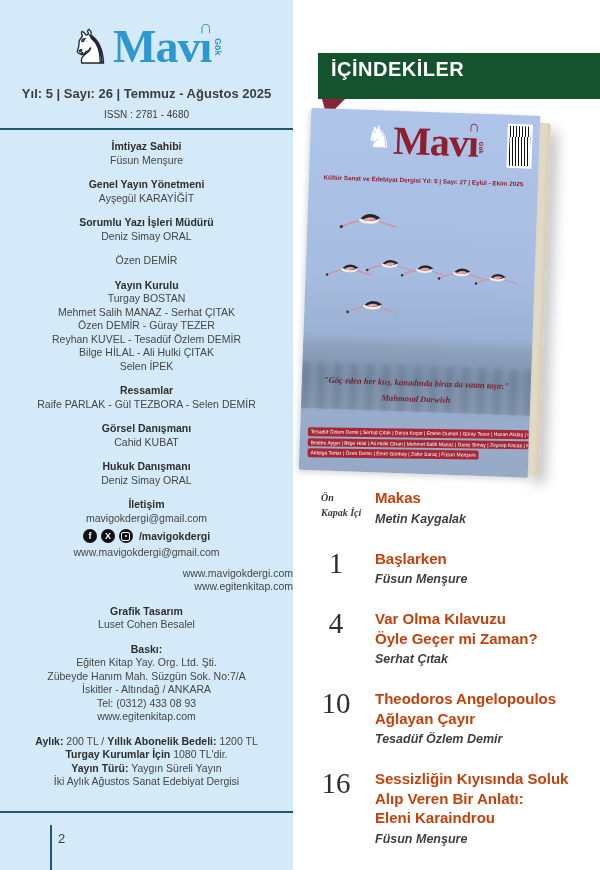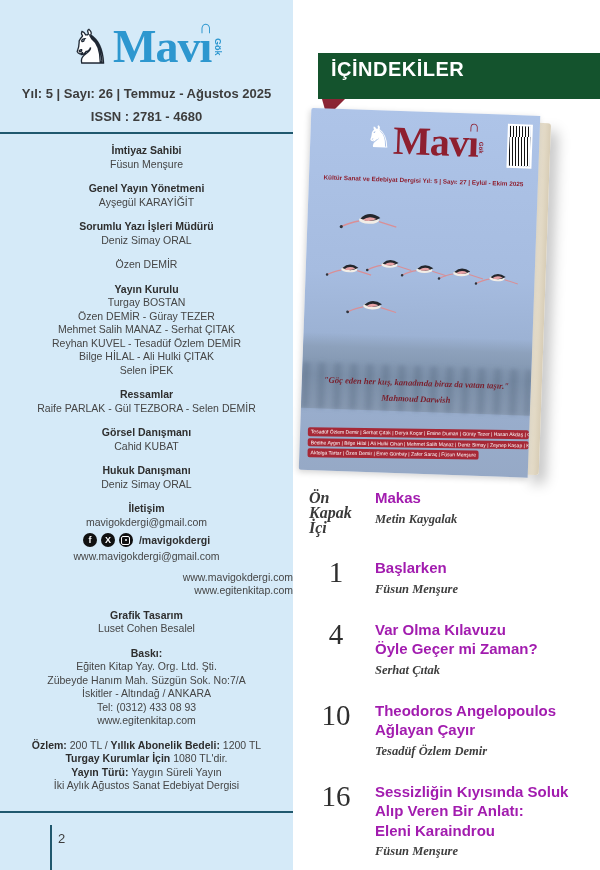--- a/index.html
+++ b/index.html
@@ -8,21 +8,21 @@
 
   
   .left{position:absolute;left:0;top:0;width:293px;height:870px;background:#d5eaf8;text-align:center;overflow:hidden;}
   .logo-row{display:flex;align-items:center;justify-content:center;padding-top:14px;height:66px;}
   .horse-glyph{font-size:46px;line-height:1;color:#ffffff;-webkit-text-stroke:1.3px #1e2733;text-shadow:0 0 1px #1e2733;margin-right:2px;}
   .logo-word{font-family:"Liberation Serif",serif;font-weight:bold;font-size:46px;color:#2d97cf;line-height:1;letter-spacing:-1px;}
   .iwrap{position:relative;display:inline-block;}
   .shoe{position:absolute;top:-0.30em;left:50%;transform:translateX(-50%);font-size:0.40em;font-weight:bold;}
   .gok-vert{writing-mode:vertical-rl;font-size:9px;font-weight:bold;color:#2d97cf;letter-spacing:0;margin-left:2px;display:inline-block;height:30px;vertical-align:bottom;}
   .issue-line{font-size:13px;font-weight:bold;color:#3d3d3d;margin-top:6px;}
-  .issn-line{font-size:13px;font-weight:bold;color:#3d3d3d;margin-top:8px;}
+  .issn-line{font-size:10px;font-weight:normal;color:#3d3d3d;margin-top:8px;}
   .rule{height:2px;background:#20586e;border:none;margin:8px 0 10px 0;}
   .section{margin-bottom:11px;}
   .heading{font-size:10.5px;font-weight:bold;color:#2e2e2e;line-height:13.5px;}
   .row{font-size:10.5px;color:#454545;line-height:13.5px;}
   .row .b{font-weight:bold;color:#2e2e2e;}
   .group{margin-top:0;}
   .group + .group{margin-top:7px;text-align:right;}
   .social-row{display:flex;align-items:center;justify-content:center;gap:4px;margin:4px 0 3px 0;}
   .sicon{width:14px;height:14px;border-radius:50%;background:#111;color:#fff;font-size:9px;font-weight:bold;display:inline-flex;align-items:center;justify-content:center;line-height:1;}
   .igbox{width:7px;height:7px;border:1.2px solid #fff;border-radius:2px;position:relative;display:block;}
@@ -53,23 +53,23 @@
   .horizon::after{content:"";position:absolute;left:0;right:0;bottom:0;height:46px;background:repeating-linear-gradient(90deg,rgba(52,70,94,0.22) 0 7px,rgba(52,70,94,0.05) 7px 16px);filter:blur(2px);}
   .quote{position:absolute;left:0;right:0;bottom:86px;text-align:center;font-family:"Liberation Serif",serif;font-style:italic;font-weight:bold;font-size:8.6px;color:#7a1e2b;}
   .quote-author{position:absolute;left:0;right:0;bottom:70px;text-align:center;font-family:"Liberation Serif",serif;font-style:italic;font-weight:bold;font-size:8.6px;color:#7a1e2b;}
   .strips{position:absolute;left:8px;right:6px;bottom:14px;transform:rotate(-1.2deg);}
   .strip{display:block;width:fit-content;background:#a62836;color:#ffffff;font-size:5px;line-height:6.5px;padding:1px 3px;border-radius:2px;margin-bottom:2px;white-space:nowrap;overflow:hidden;max-width:100%;}
 
   
   .toc{position:absolute;top:487px;left:16px;right:8px;}
   .toc-item{display:grid;grid-template-columns:54px 1fr;column-gap:12px;margin-bottom:22px;}
   .toc-num{font-family:"Liberation Serif",serif;font-size:29px;line-height:30px;color:#2e2e2e;text-align:center;}
-  .toc-label-text{font-family:"Liberation Serif",serif;font-style:italic;font-weight:bold;font-size:16px;line-height:15px;color:#3a3a3a;text-align:left;padding-top:3px;}
-  .toc-title{font-weight:bold;font-size:15px;line-height:19.5px;color:#a21caf;white-space:pre-line;padding-top:1px;}
-  .toc-author{font-family:Liberation Serif, serif;font-style:italic;font-weight:bold;font-size:12.5px;color:#3e3e3e;margin-top:4px;}
+  .toc-label-text{font-family:"Liberation Serif",serif;font-style:italic;font-weight:bold;font-size:10px;line-height:15px;color:#3a3a3a;text-align:left;padding-top:3px;margin-left:12px;}
+  .toc-title{font-weight:bold;font-size:15px;line-height:19.5px;color:#c2410c;white-space:pre-line;padding-top:1px;}
+  .toc-author{font-family:Liberation Sans, sans-serif;font-style:italic;font-weight:bold;font-size:12.5px;color:#3e3e3e;margin-top:4px;}
 </style>
 </head>
 <body>
 
 <div class="page">
 
   <aside class="left">
     <div class="logo-row">
       <span class="horse-glyph">♞</span>
       <span class="logo-word"><span>Mav</span><span class="iwrap"><span class="shoe">∩</span><span>ı</span></span></span>
@@ -99,22 +99,22 @@
         </div>
         <div class="section">
           <div class="group">
             <div class="row">Özen DEMİR</div>
           </div>
         </div>
         <div class="section">
           <div class="heading">Yayın Kurulu</div>
           <div class="group">
             <div class="row">Turgay BOSTAN</div>
+            <div class="row">Mehmet Salih MANAZ - Serhat ÇITAK</div>
             <div class="row">Özen DEMİR - Güray TEZER</div>
-            <div class="row">Mehmet Salih MANAZ - Serhat ÇITAK</div>
             <div class="row">Reyhan KUVEL - Tesadüf Özlem DEMİR</div>
             <div class="row">Bilge HİLAL -  Ali Hulki ÇITAK</div>
             <div class="row">Selen İPEK</div>
           </div>
         </div>
         <div class="section">
           <div class="heading">Ressamlar</div>
           <div class="group">
             <div class="row">Raife PARLAK - Gül TEZBORA - Selen DEMİR</div>
           </div>
@@ -163,21 +163,21 @@
           <div class="group">
             <div class="row">Eğiten Kitap Yay. Org. Ltd. Şti.</div>
             <div class="row">Zübeyde Hanım Mah. Süzgün Sok. No:7/A</div>
             <div class="row">İskitler -  Altındağ / ANKARA</div>
             <div class="row">Tel: (0312) 433 08 93</div>
             <div class="row">www.egitenkitap.com</div>
           </div>
         </div>
         <div class="section">
           <div class="group">
-            <div class="row"><span class="b">Özlem:</span><span> 200 TL / </span><span class="b">Yıllık Abonelik Bedeli:</span><span> 1200 TL</span></div>
+            <div class="row"><span class="b">Aylık:</span><span> 200 TL / </span><span class="b">Yıllık Abonelik Bedeli:</span><span> 1200 TL</span></div>
             <div class="row"><span class="b">Turgay Kurumlar İçin</span><span> 1080 TL'dir.</span></div>
             <div class="row"><span class="b">Yayın Türü:</span><span> Yaygın Süreli Yayın</span></div>
             <div class="row"><span>İki Aylık Ağustos Sanat Edebiyat Dergisi</span></div>
           </div>
         </div>
       </div>
     <div class="rule-bottom"></div>
     <span class="pagebar"></span>
     <span class="pagenum">2</span>
   </aside>

